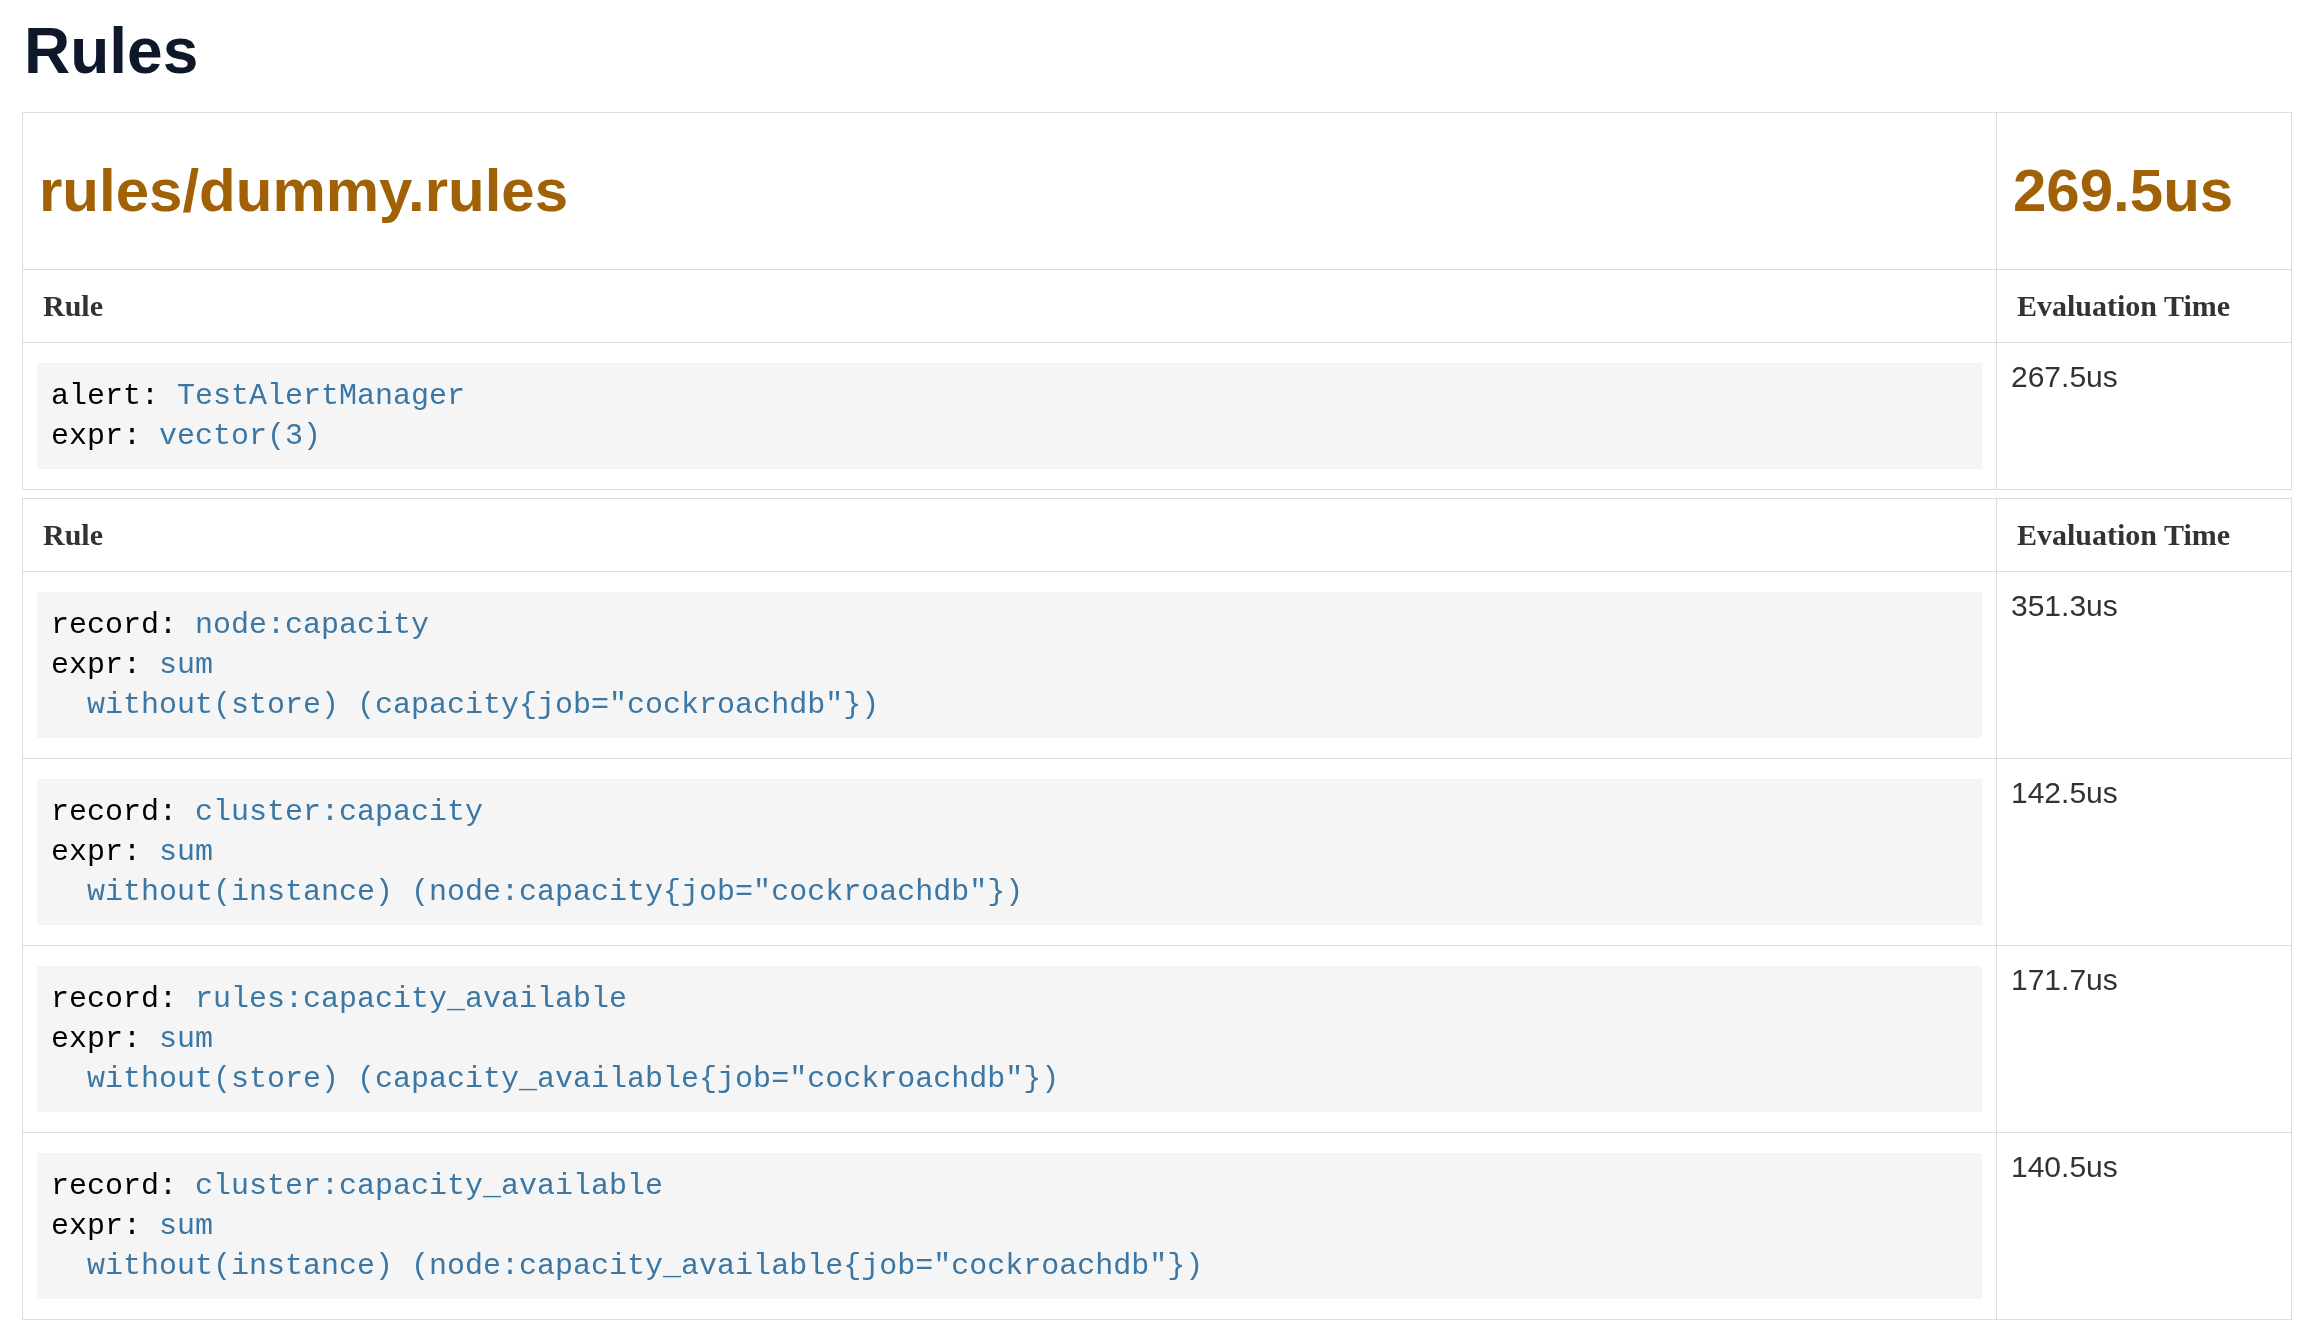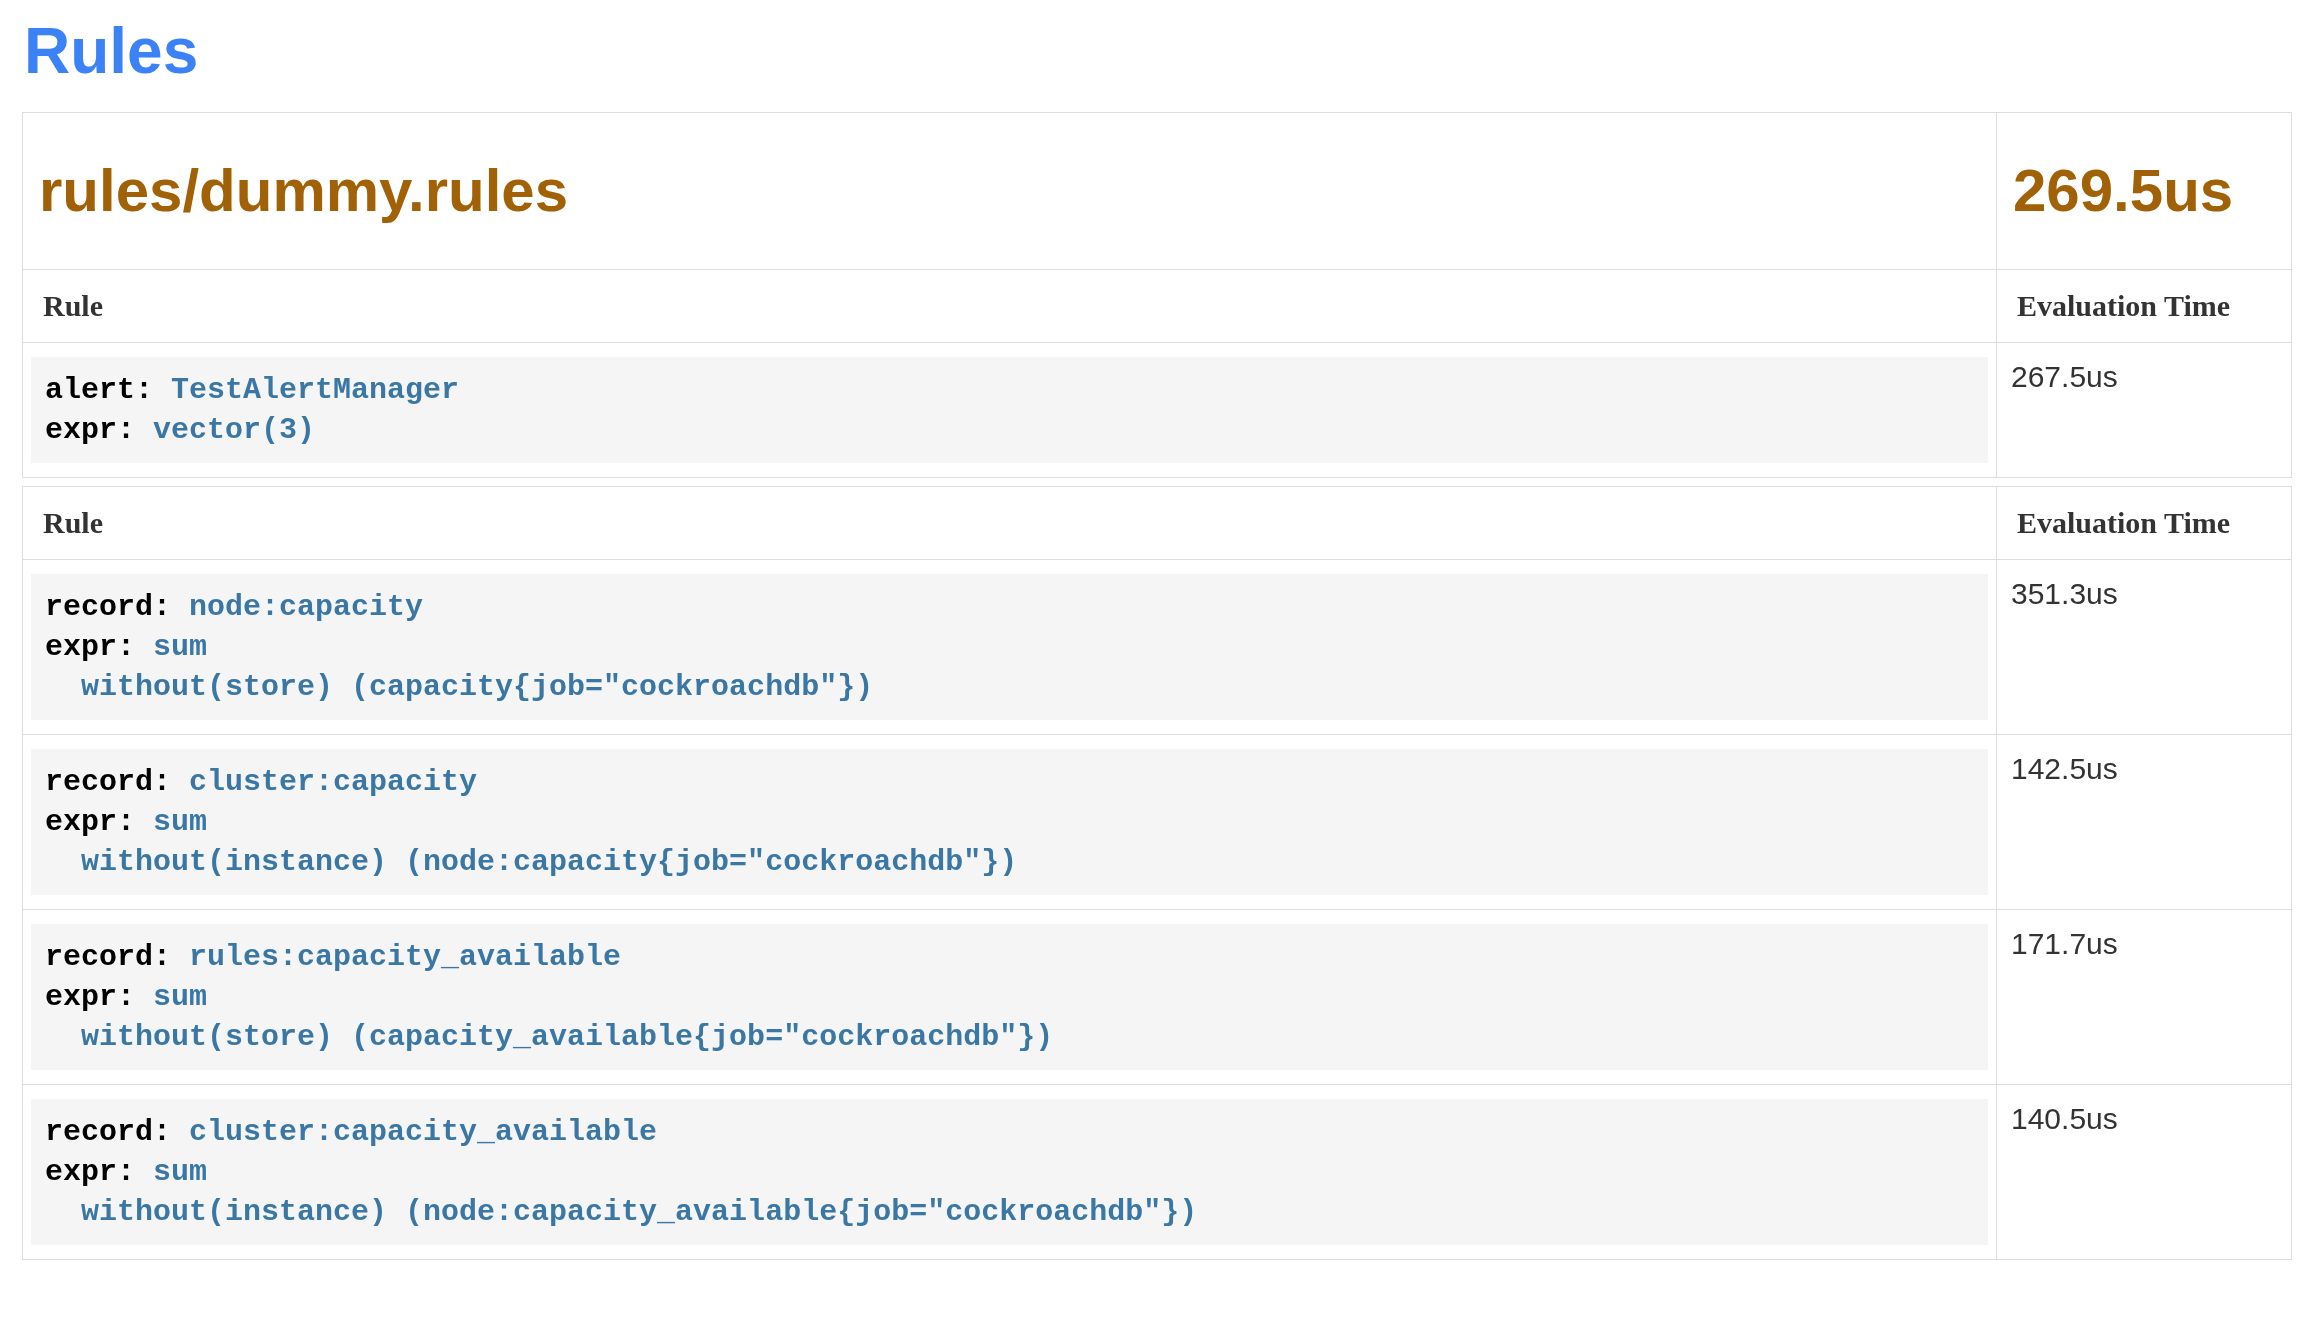--- a/index.html
+++ b/index.html
@@ -16,21 +16,21 @@
   .page {
     width: 2316px;
     height: 1322px;
     padding: 0 24px 0 22px;
     overflow: hidden;
   }
   h1.page-title {
     font-size: 64px;
     line-height: 74px;
     font-weight: bold;
-    color: #3b82f6;
+    color: #0f172a;
     margin: 14px 0 24px 2px;
   }
   table.rules-table {
     width: 100%;
     border-collapse: collapse;
     margin: 0 0 8px 0;
     background: #ffffff;
   }
   table.rules-table,
   table.rules-table td,
@@ -54,24 +54,23 @@
     font-size: 30px;
     line-height: 34px;
     font-weight: bold;
     color: #333333;
     padding: 19px 20px;
     background: #ffffff;
     font-family: Liberation Serif, serif;
   }
   .eval-col { width: 295px; }
   td.rule-cell {
-    padding: 8px;
+    padding: 14px;
     vertical-align: top;
     background: #ffffff;
-    font-weight: bold;
   }
   .rule-block {
     background: #f5f5f5;
     margin: 6px 0;
     padding: 13px 14px;
     font-family: "Liberation Mono", monospace;
     font-size: 30px;
     line-height: 40px;
   }
   .rule-line { white-space: pre; }

